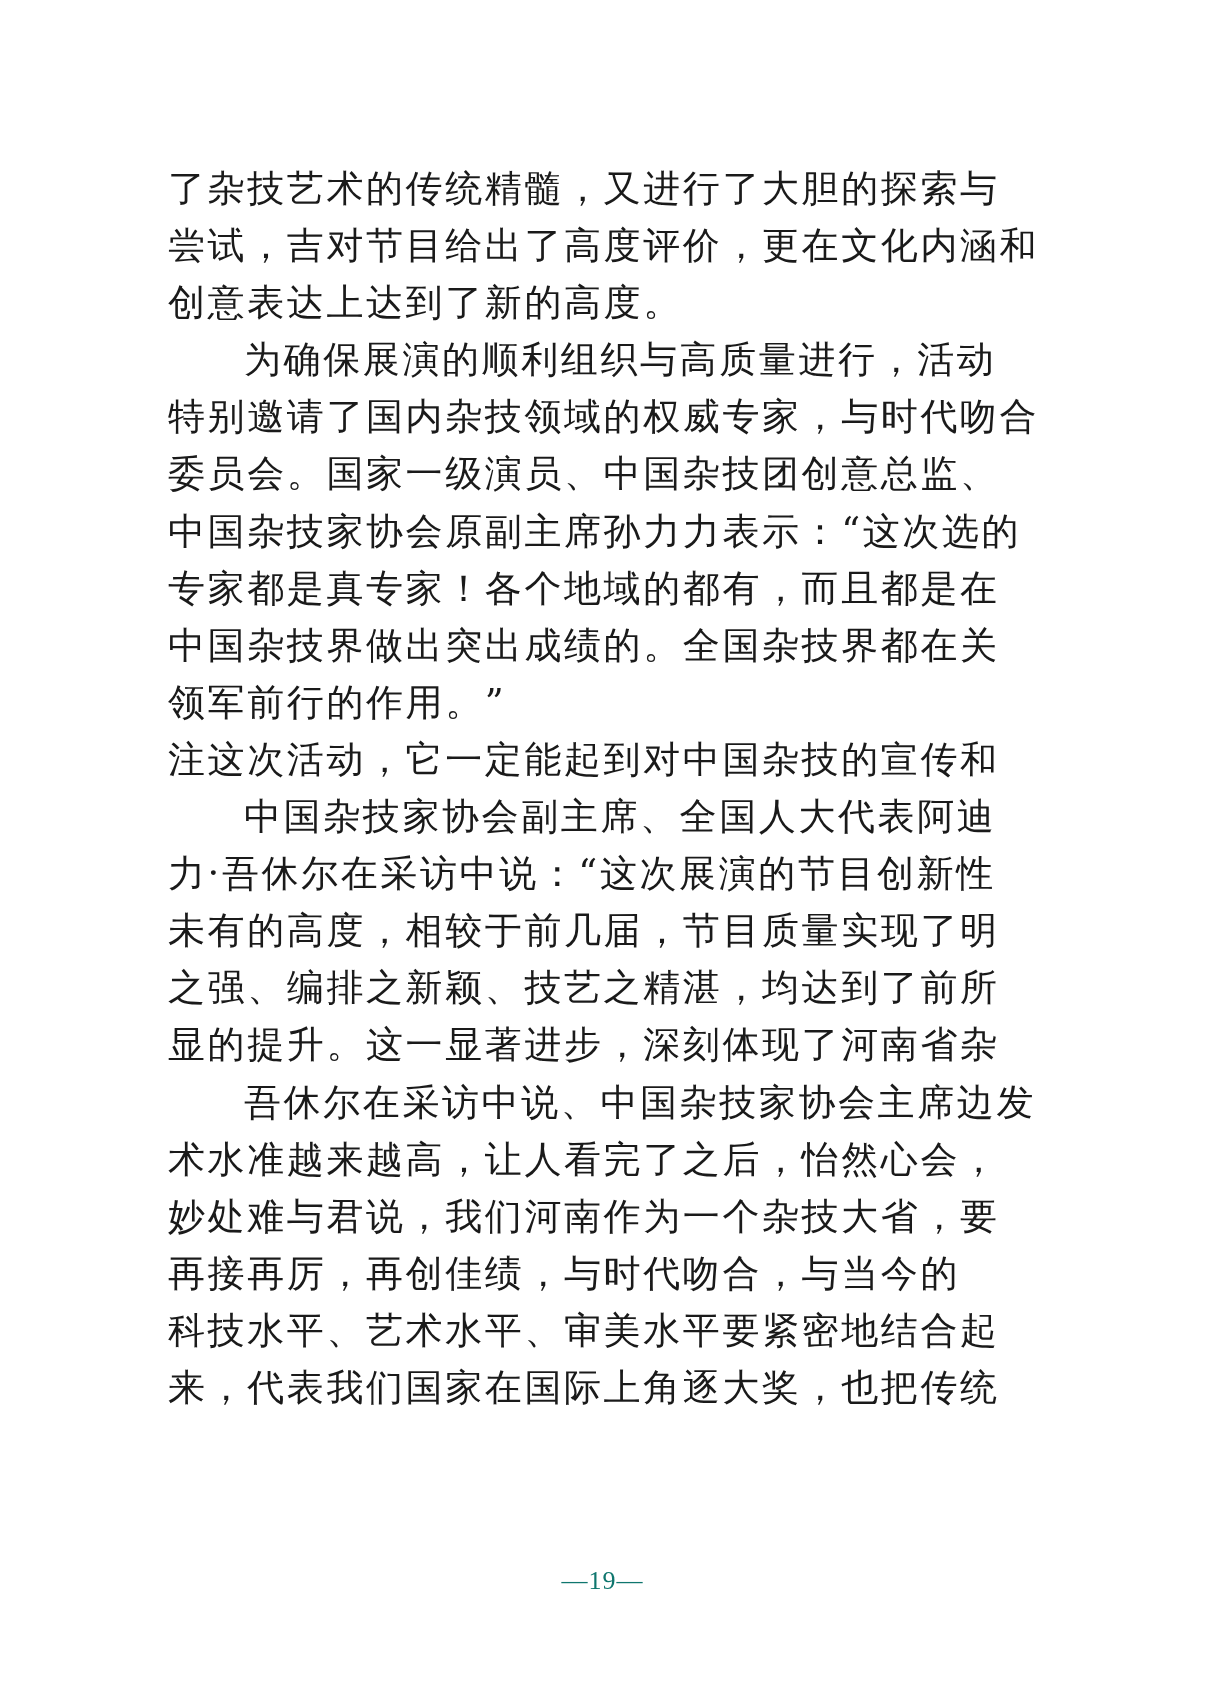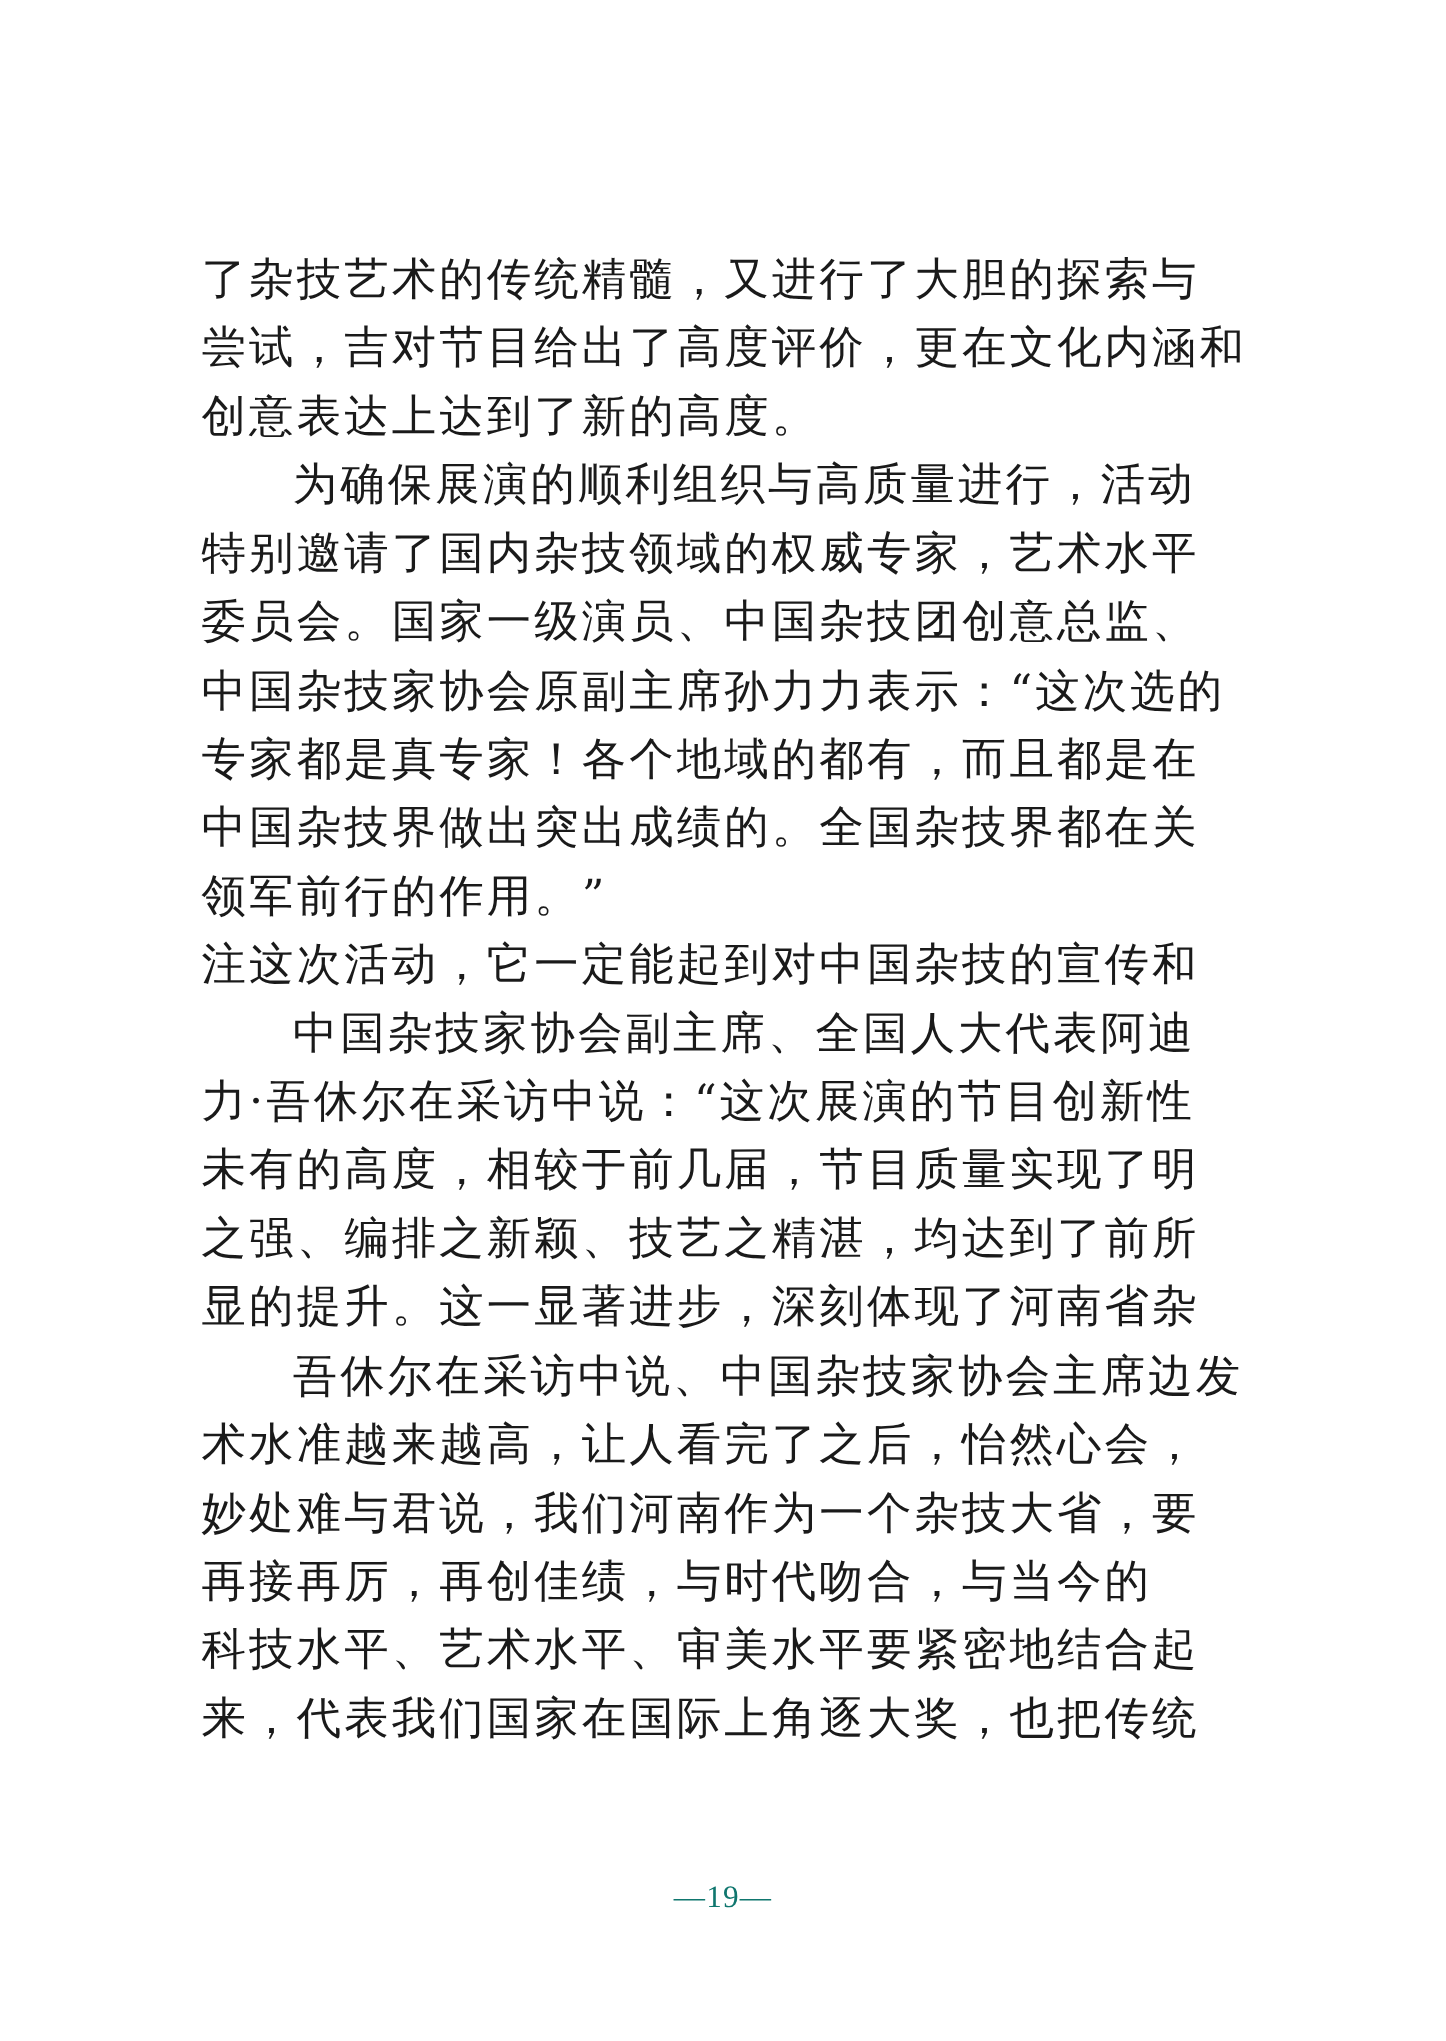--- a/index.html
+++ b/index.html
@@ -13,21 +13,20 @@
       position: relative;
       overflow: hidden;
       font-family: "DejaVu Serif", "Liberation Serif", serif;
       color: #1a1a1a;
     }
     .page-body {
       position: absolute;
       left: 168px;
       top: 160px;
       width: 780px;
-      margin-top: 44px;
     }
     .line {
       height: 57.1px;
       line-height: 57.1px;
       font-size: 37px;
       white-space: nowrap;
       letter-spacing: 2.6px;
     }
     .line.indent {
       padding-left: 76px;
@@ -46,21 +45,21 @@
     }
   </style>
 </head>
 <body>
 
 <div class="page-body">
   <div class="line">了杂技艺术的传统精髓，又进行了大胆的探索与</div>
   <div class="line">尝试，吉对节目给出了高度评价，更在文化内涵和</div>
   <div class="line">创意表达上达到了新的高度。</div>
   <div class="line indent">为确保展演的顺利组织与高质量进行，活动</div>
-  <div class="line">特别邀请了国内杂技领域的权威专家，艺术水平</div>
+  <div class="line">特别邀请了国内杂技领域的权威专家，与时代吻合</div>
   <div class="line">委员会。国家一级演员、中国杂技团创意总监、</div>
   <div class="line">中国杂技家协会原副主席孙力力表示：“这次选的</div>
   <div class="line">专家都是真专家！各个地域的都有，而且都是在</div>
   <div class="line">中国杂技界做出突出成绩的。全国杂技界都在关</div>
   <div class="line">领军前行的作用。”</div>
   <div class="line">注这次活动，它一定能起到对中国杂技的宣传和</div>
   <div class="line indent">中国杂技家协会副主席、全国人大代表阿迪</div>
   <div class="line">力·吾休尔在采访中说：“这次展演的节目创新性</div>
   <div class="line">未有的高度，相较于前几届，节目质量实现了明</div>
   <div class="line">之强、编排之新颖、技艺之精湛，均达到了前所</div>

